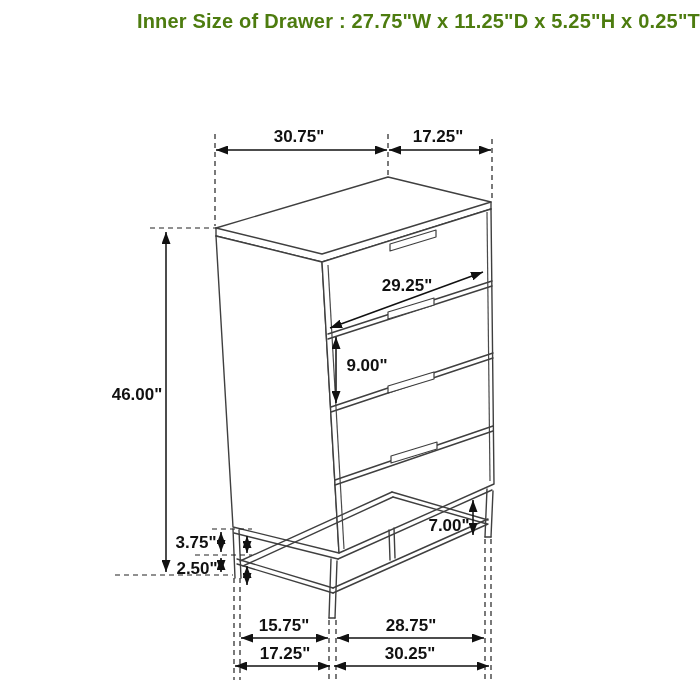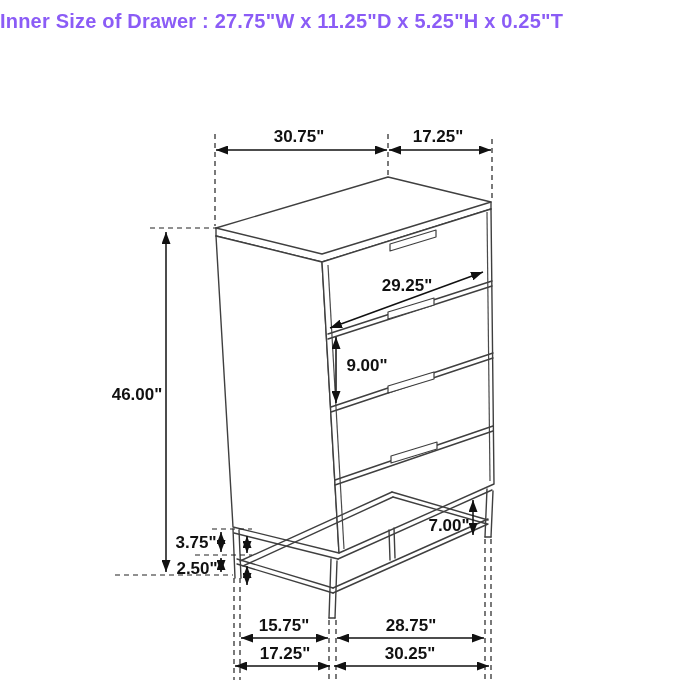--- a/index.html
+++ b/index.html
@@ -1,22 +1,22 @@
 <!DOCTYPE html>
 <html><head>
 <meta charset="utf-8">
 <style>
   html,body{margin:0;padding:0;}
   body{
     width:700px;height:700px;background:#ffffff;position:relative;overflow:hidden;
     font-family:"Liberation Sans","DejaVu Sans",sans-serif;
   }
   .title{
-    position:absolute;top:10px;left:0;width:700px;text-align:left;
-    font-size:20px;font-weight:700;color:#8b5cf6;letter-spacing:.2px;
+    position:absolute;top:10px;left:0;width:700px;text-align:right;
+    font-size:20px;font-weight:700;color:#4d7c0f;letter-spacing:.2px;
   }
   svg{position:absolute;top:0;left:0;}
   .face{fill:#ffffff;stroke:#3f3f3f;stroke-width:1.4;stroke-linejoin:round;}
   .fur{stroke:#3f3f3f;stroke-width:1.4;fill:none;stroke-linecap:round;}
   .fur2{stroke:#4a4a4a;stroke-width:1.2;fill:none;}
   .handle{fill:#ffffff;stroke:#3f3f3f;stroke-width:1.2;stroke-linejoin:round;}
   .dim{stroke:#111111;stroke-width:1.5;fill:none;}
   .dash{stroke:#222222;stroke-width:1.2;fill:none;stroke-dasharray:5 4;}
   .dimtext{font-size:17px;font-weight:700;fill:#111111;text-anchor:middle;}
 </style>

